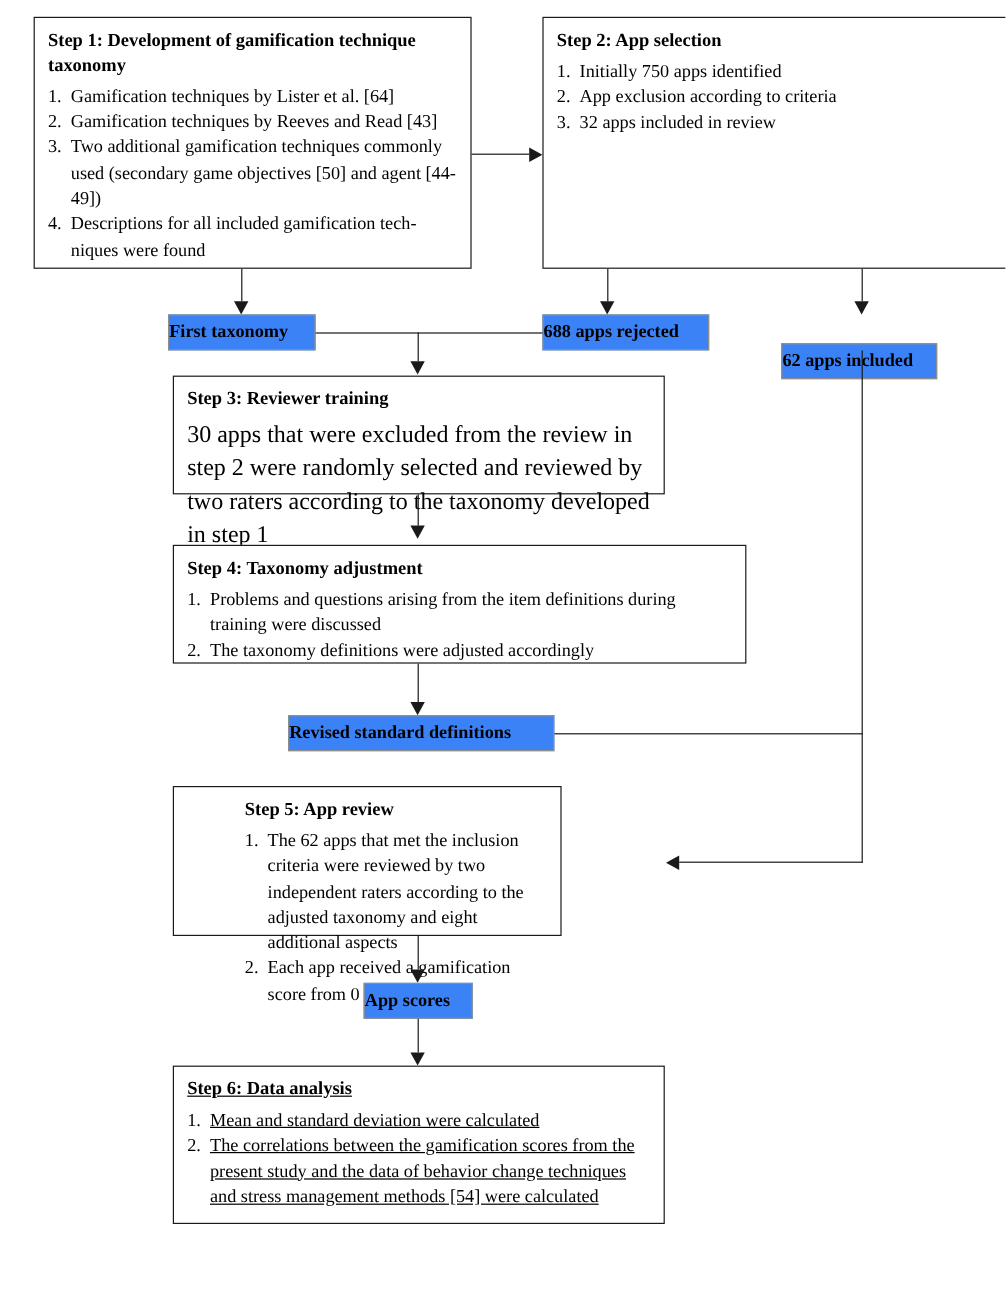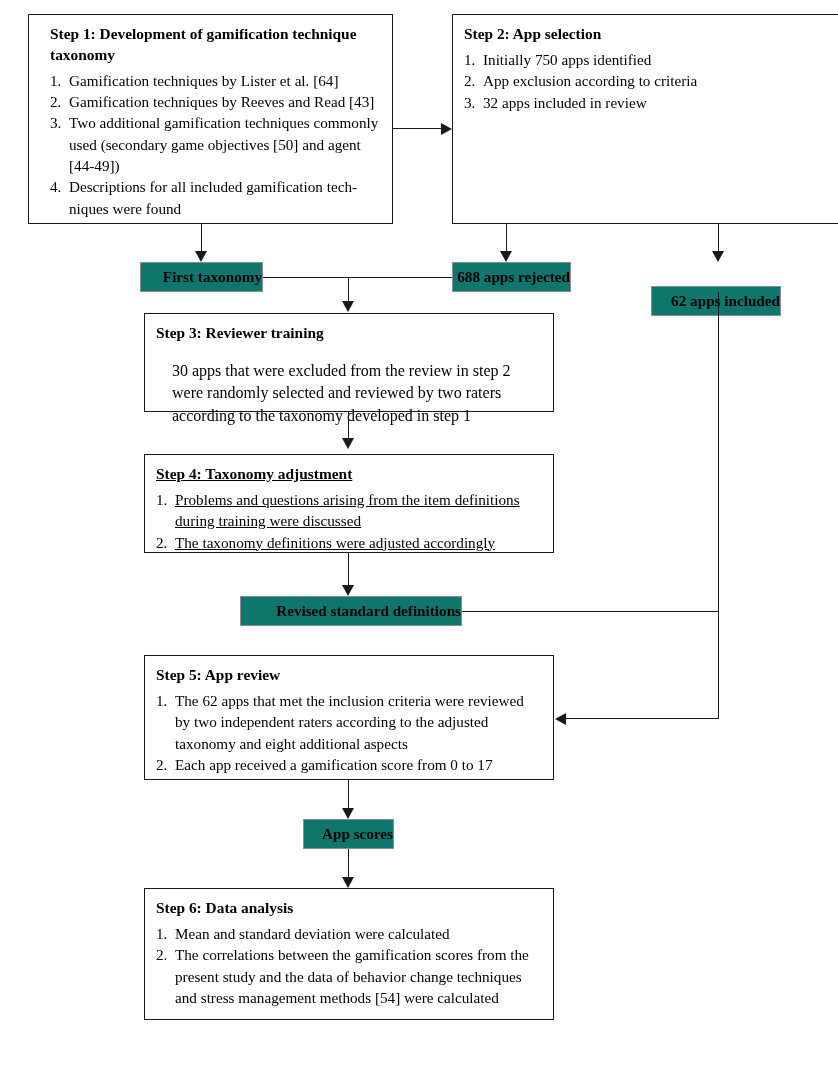--- a/index.html
+++ b/index.html
@@ -43,35 +43,35 @@
     line-height: 1.40;
     padding-left: 19px;
     margin: 0;
   }
   ol.items > li > .num {
     position: absolute;
     left: 0;
     top: 0;
   }
   p.para {
-    font-size: 16px;
+    font-size: 20px;
     line-height: 1.40;
-    margin: 16px;
+    margin: 0;
     padding: 0;
   }
   .pill-label {
     position: absolute;
     box-sizing: border-box;
     border: 1px solid #8e8e8e;
-    background: #0f766e;
+    background: #3b82f6;
     font-weight: bold;
     font-size: 15.2px;
     display: flex;
     align-items: center;
-    justify-content: flex-end;
+    justify-content: flex-start;
     white-space: nowrap;
   }
   
   .vline {
     position: absolute;
     width: 0;
     border-left: 1.5px solid #1a1a1a;
   }
   .hline {
     position: absolute;
@@ -101,21 +101,21 @@
     border-top: 6px solid transparent;
     border-bottom: 6px solid transparent;
     border-right: 11px solid #1a1a1a;
   }
 </style>
 </head>
 <body>
 
 <div id="page">
 
-  <div class="box" style="left:28px; top:14px; width:365px; height:210px;padding-left:10px;">
+  <div class="box" style="left:28px; top:14px; width:365px; height:210px;">
     <div class="step-inner">
       <div class="step-title">Step 1: Development of gamification technique taxonomy</div>
       <ol class="items">
         <li><span class="num">1.</span><span>Gamification techniques by Lister et al. [64]</span></li>
         <li><span class="num">2.</span><span>Gamification techniques by Reeves and Read [43]</span></li>
         <li><span class="num">3.</span><span>Two additional gamification techniques commonly used (secondary game objectives [50] and agent [44-49])</span></li>
         <li><span class="num">4.</span><span>Descriptions for all included gamification tech-niques were found</span></li>
       </ol>
     </div>
   </div>
@@ -140,21 +140,21 @@
   <div class="vline" style="left:506px; top:224px; height:27px;"></div>
   <div class="arrow-down" style="left:500px; top:251px;"></div>
 
   <div class="vline" style="left:718px; top:224px; height:27px;"></div>
   <div class="arrow-down" style="left:712px; top:251px;"></div>
 
   <div class="pill-label" style="left:140px; top:262px; width:123px; height:30px;">
     <span>First taxonomy</span>
   </div>
 
-  <div class="pill-label" style="left:452px; top:262px; width:119px; height:30px;">
+  <div class="pill-label" style="left:452px; top:262px; width:139px; height:30px;">
     <span>688 apps rejected</span>
   </div>
 
   <div class="pill-label" style="left:651px; top:262px; width:130px; height:30px;margin-top:24px;">
     <span>62 apps included</span>
   </div>
 
   <div class="hline" style="left:263px; top:277px; width:189px;"></div>
 
   <div class="vline" style="left:348px; top:277px; height:24px;"></div>
@@ -167,60 +167,60 @@
   <div class="box" style="left:144px; top:313px; width:410px; height:99px;">
     <div class="step-inner">
       <div class="step-title">Step 3: Reviewer training</div>
       <p class="para">30 apps that were excluded from the review in step 2 were randomly selected and reviewed by two raters according to the taxonomy developed in step 1</p>
     </div>
   </div>
 
   <div class="vline" style="left:348px; top:412px; height:26px;"></div>
   <div class="arrow-down" style="left:342px; top:438px;"></div>
 
-  <div class="box" style="left:144px; top:454px; width:410px; height:99px;text-decoration:underline;">
+  <div class="box" style="left:144px; top:454px; width:478px; height:99px;">
     <div class="step-inner">
       <div class="step-title">Step 4: Taxonomy adjustment</div>
       <ol class="items">
         <li><span class="num">1.</span><span>Problems and questions arising from the item definitions during training were discussed</span></li>
         <li><span class="num">2.</span><span>The taxonomy definitions were adjusted accordingly</span></li>
       </ol>
     </div>
   </div>
 
   <div class="vline" style="left:348px; top:553px; height:32px;"></div>
   <div class="arrow-down" style="left:342px; top:585px;"></div>
 
   <div class="pill-label" style="left:240px; top:596px; width:222px; height:30px;">
     <span>Revised standard definitions</span>
   </div>
 
   <div class="hline" style="left:462px; top:611px; width:257px;"></div>
 
-  <div class="box" style="left:144px; top:655px; width:410px; height:125px;">
+  <div class="box" style="left:144px; top:655px; width:324px; height:125px;padding-left:48px;">
     <div class="step-inner">
       <div class="step-title">Step 5: App review</div>
       <ol class="items">
         <li><span class="num">1.</span><span>The 62 apps that met the inclusion criteria were reviewed by two independent raters according to the adjusted taxonomy and eight additional aspects</span></li>
         <li><span class="num">2.</span><span>Each app received a gamification score from 0 to 17</span></li>
       </ol>
     </div>
   </div>
 
   <div class="vline" style="left:348px; top:780px; height:28px;"></div>
   <div class="arrow-down" style="left:342px; top:808px;"></div>
 
   <div class="pill-label" style="left:303px; top:819px; width:91px; height:30px;">
     <span>App scores</span>
   </div>
 
   <div class="vline" style="left:348px; top:849px; height:28px;"></div>
   <div class="arrow-down" style="left:342px; top:877px;"></div>
 
-  <div class="box" style="left:144px; top:888px; width:410px; height:132px;">
+  <div class="box" style="left:144px; top:888px; width:410px; height:132px;text-decoration:underline;">
     <div class="step-inner">
       <div class="step-title">Step 6: Data analysis</div>
       <ol class="items">
         <li><span class="num">1.</span><span>Mean and standard deviation were calculated</span></li>
         <li><span class="num">2.</span><span>The correlations between the gamification scores from the present study and the data of behavior change techniques and stress management methods [54] were calculated</span></li>
       </ol>
     </div>
   </div>
 
 </div>

